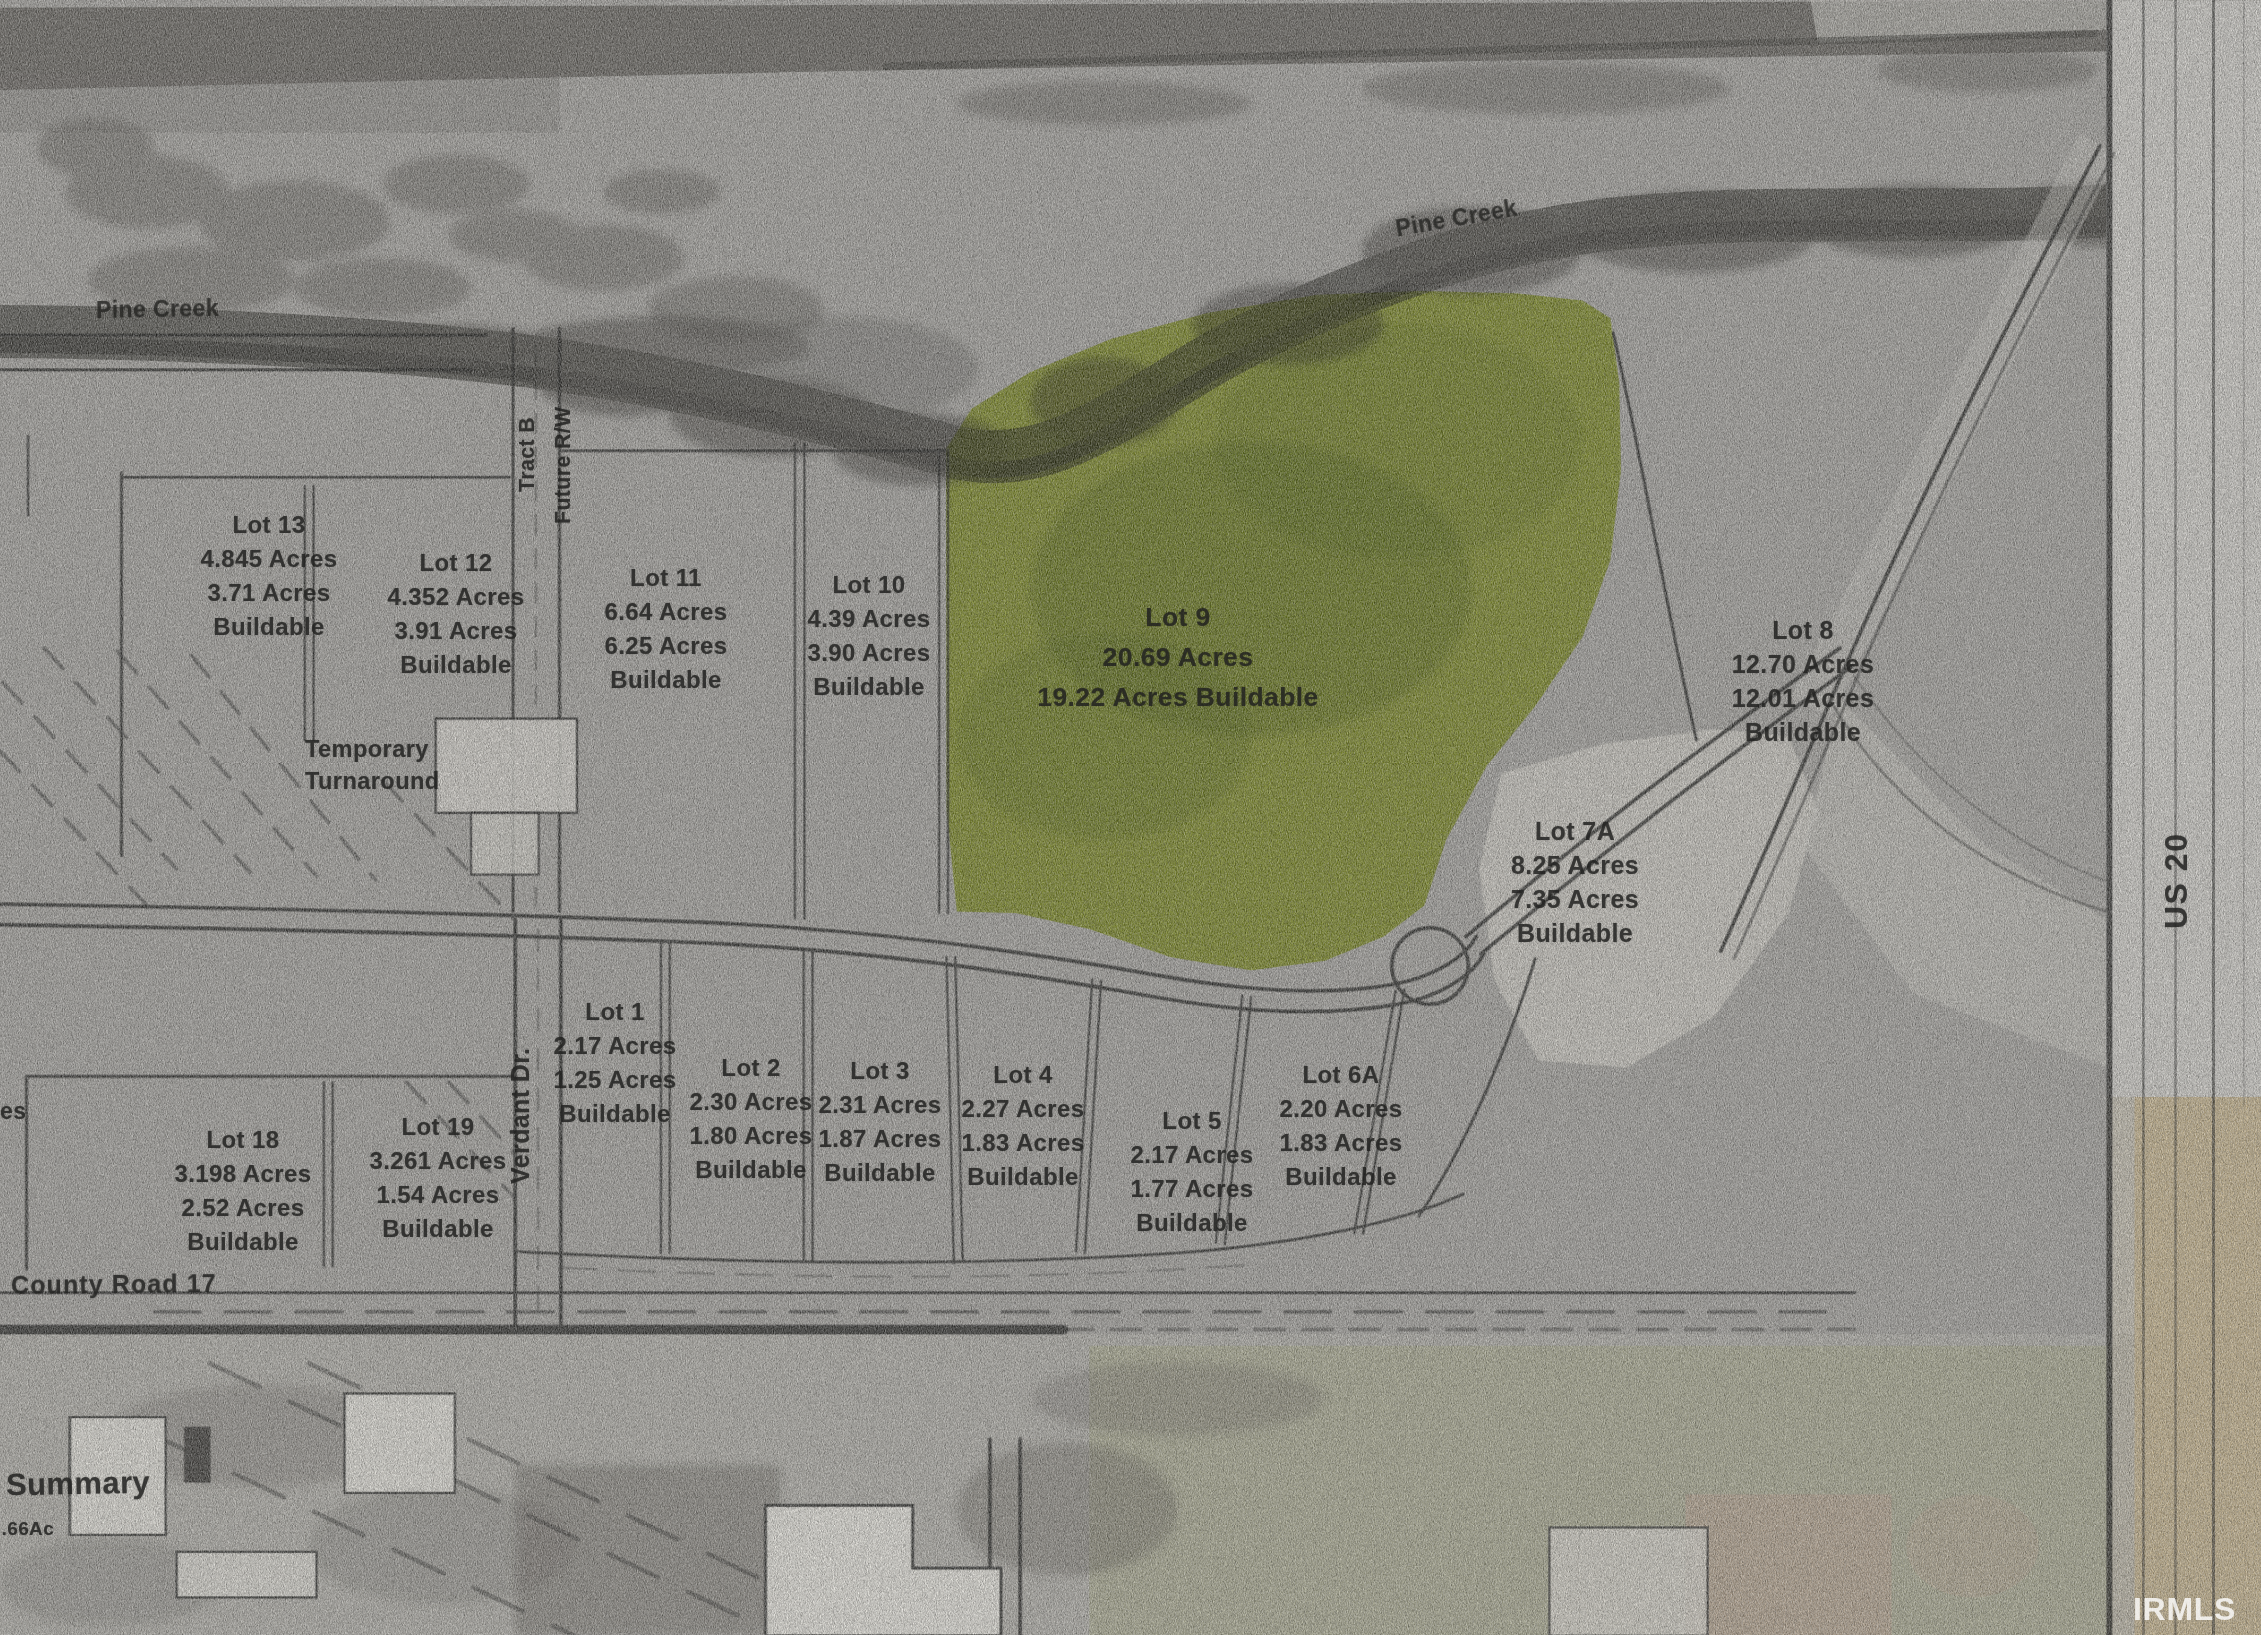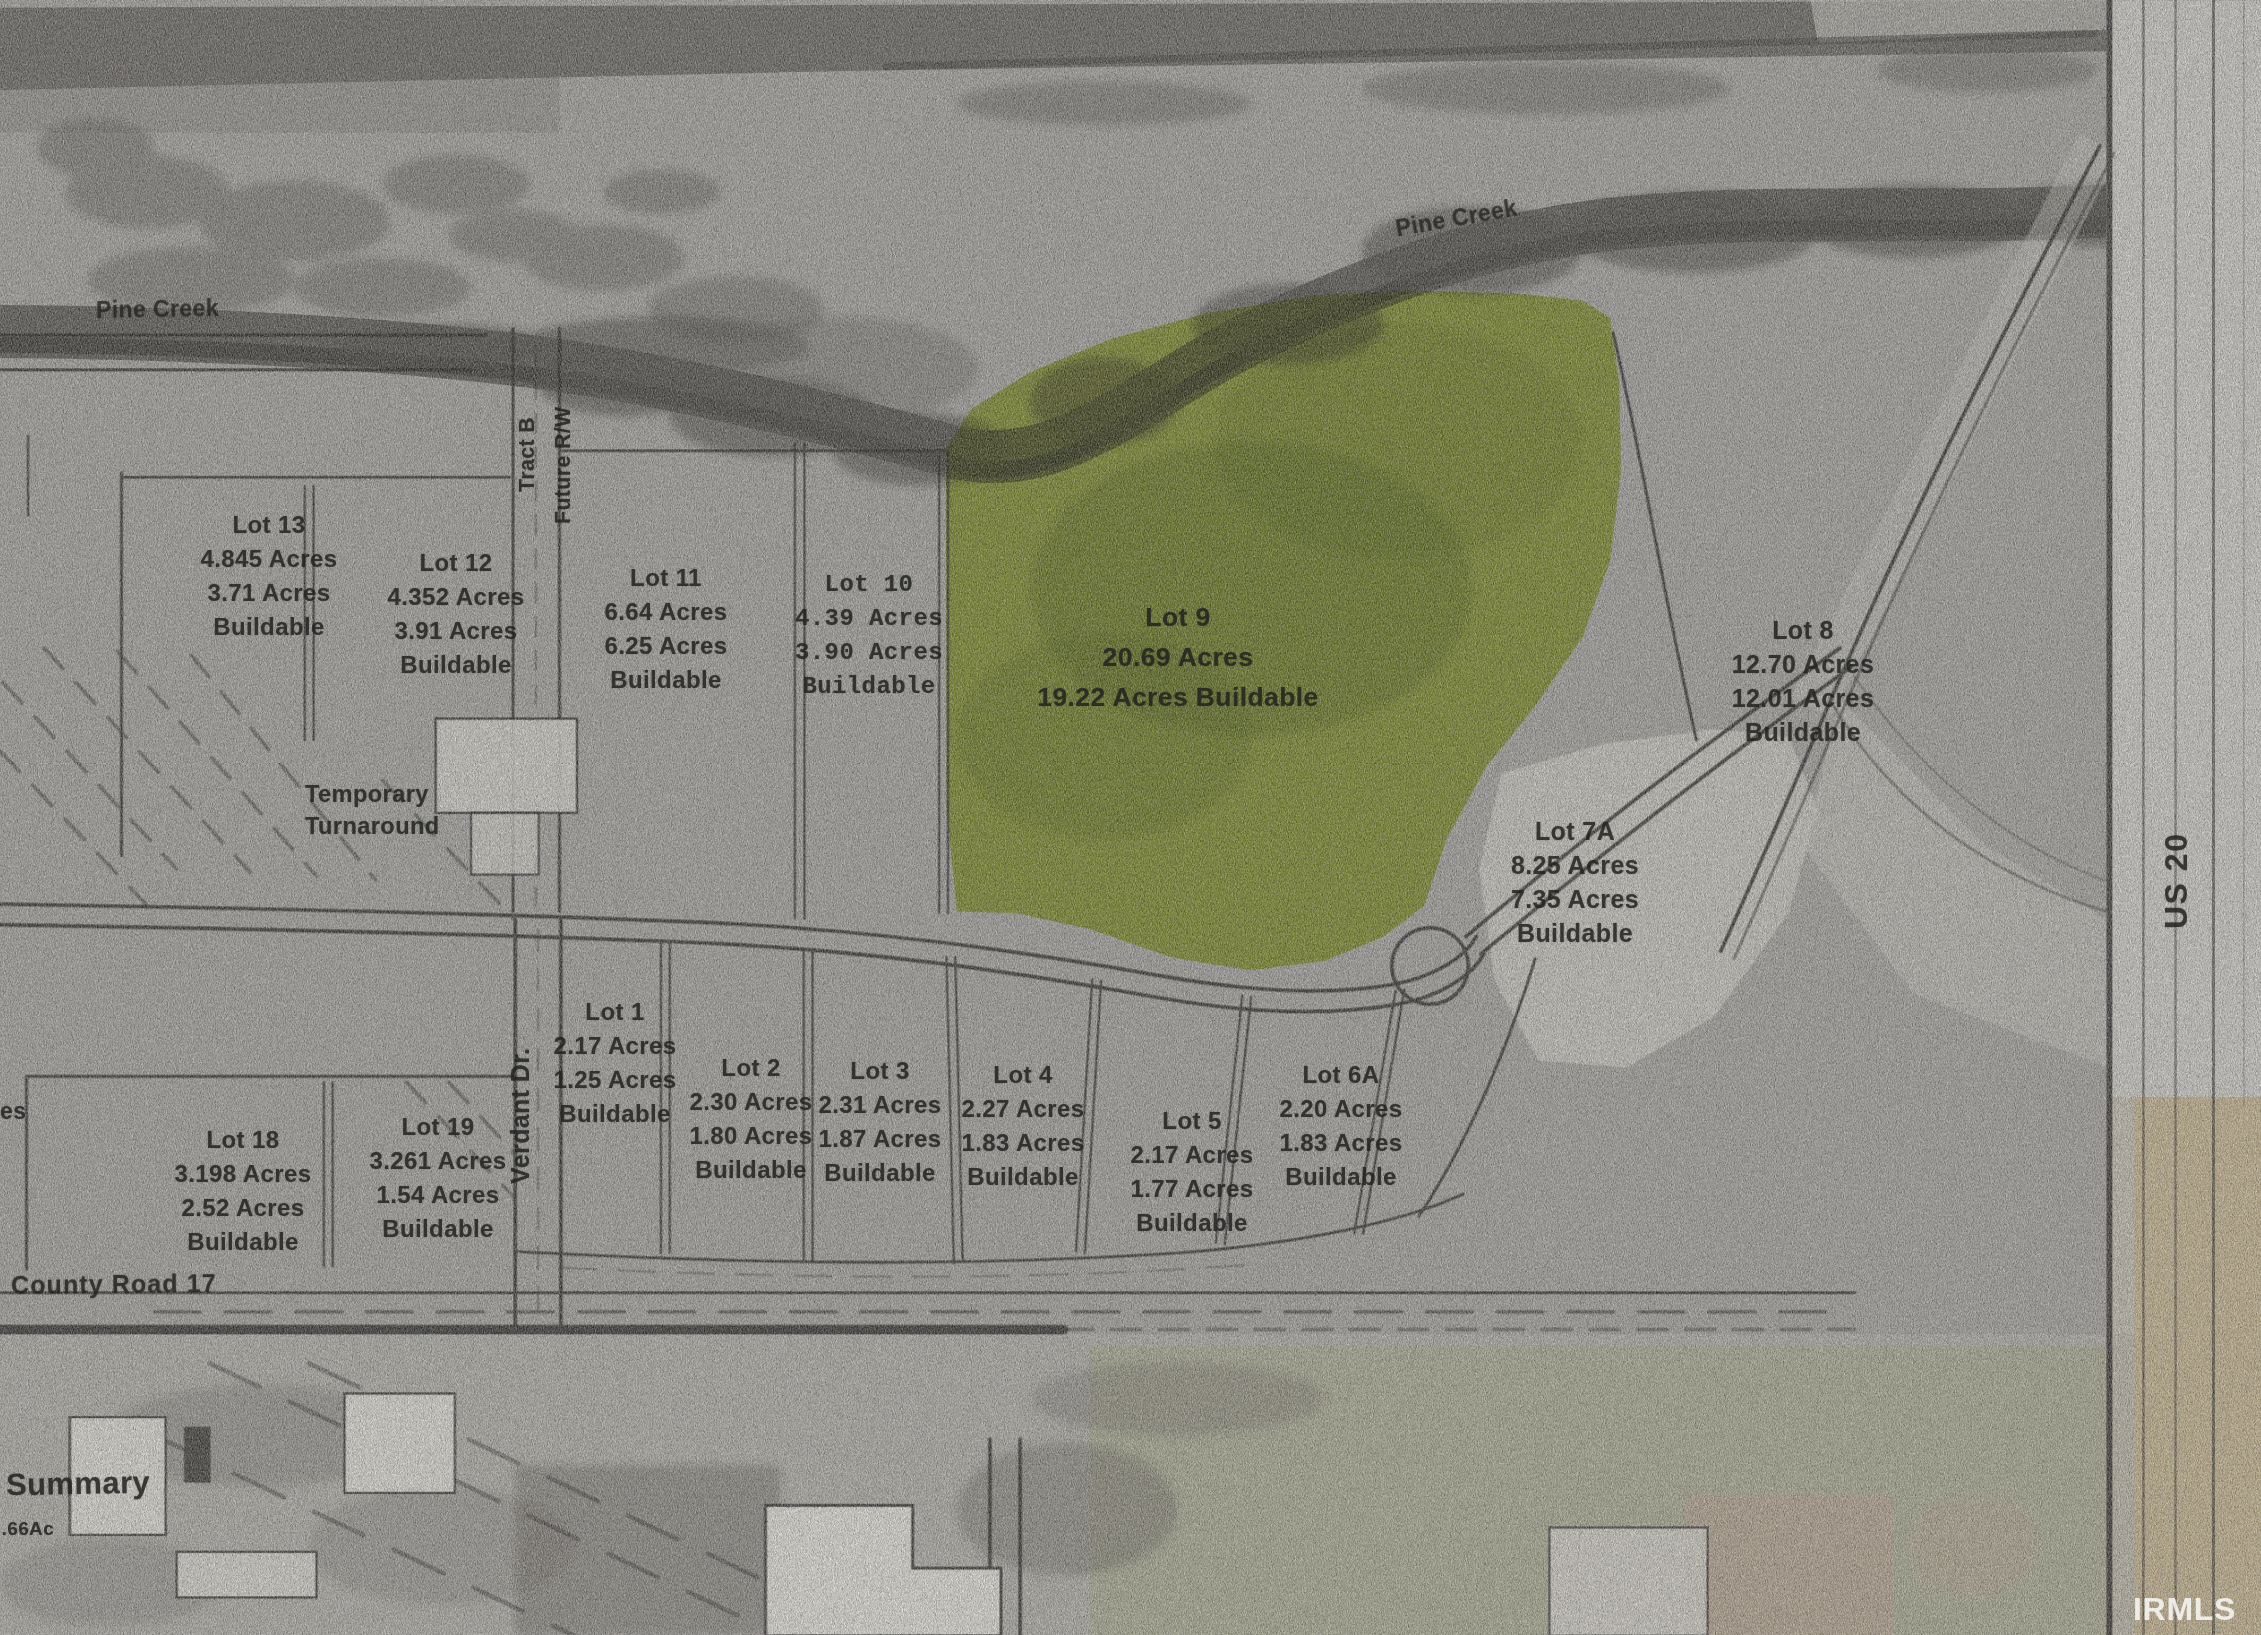--- a/index.html
+++ b/index.html
@@ -211,21 +211,21 @@
   <rect width="3072" height="2222" filter="url(#gblack)" opacity=".5" style="mix-blend-mode:multiply"></rect>
   <rect width="3072" height="2222" filter="url(#gwhite)" opacity=".45" style="mix-blend-mode:screen"></rect>
 </svg>
 
 <div class="lbl creek" style="left:96px;top:296px;transform:rotate(-1deg);">Pine Creek</div>
 <div class="lbl creek" style="left:1395px;top:205px;transform:rotate(-10deg);">Pine Creek</div>
 
 <div class="lbl rot" style="left:515px;top:492px;font-size:21.3px;">Tract B</div>
 <div class="lbl rot" style="left:551px;top:524px;font-size:21.3px;">Future R/W</div>
 
-<div class="lbl" style="left:305px;top:733px;font-size:23.6px;line-height:32px;margin-top:45px;">
+<div class="lbl" style="left:305px;top:733px;font-size:23.6px;line-height:32px;">
   <div>Temporary</div>
   <div>Turnaround</div>
 </div>
 
 <div class="lbl lot center" style="left:269px;top:508px;">
   <div>Lot 13</div>
     <div>4.845 Acres</div>
     <div>3.71 Acres</div>
     <div>Buildable</div>
 </div>
@@ -234,21 +234,21 @@
     <div>4.352 Acres</div>
     <div>3.91 Acres</div>
     <div>Buildable</div>
 </div>
 <div class="lbl lot center" style="left:666px;top:561px;">
   <div>Lot 11</div>
     <div>6.64 Acres</div>
     <div>6.25 Acres</div>
     <div>Buildable</div>
 </div>
-<div class="lbl lot center" style="left:869px;top:568px;font-family:Liberation Mono, monospace;">
+<div class="lbl lot center" style="left:869px;top:568px;">
   <div>Lot 10</div>
     <div>4.39 Acres</div>
     <div>3.90 Acres</div>
     <div>Buildable</div>
 </div>
 <div class="lbl lot9 center" style="left:1178px;top:565px;margin-top:32px;">
   <div>Lot 9</div>
     <div>20.69 Acres</div>
     <div>19.22 Acres Buildable</div>
 </div>

